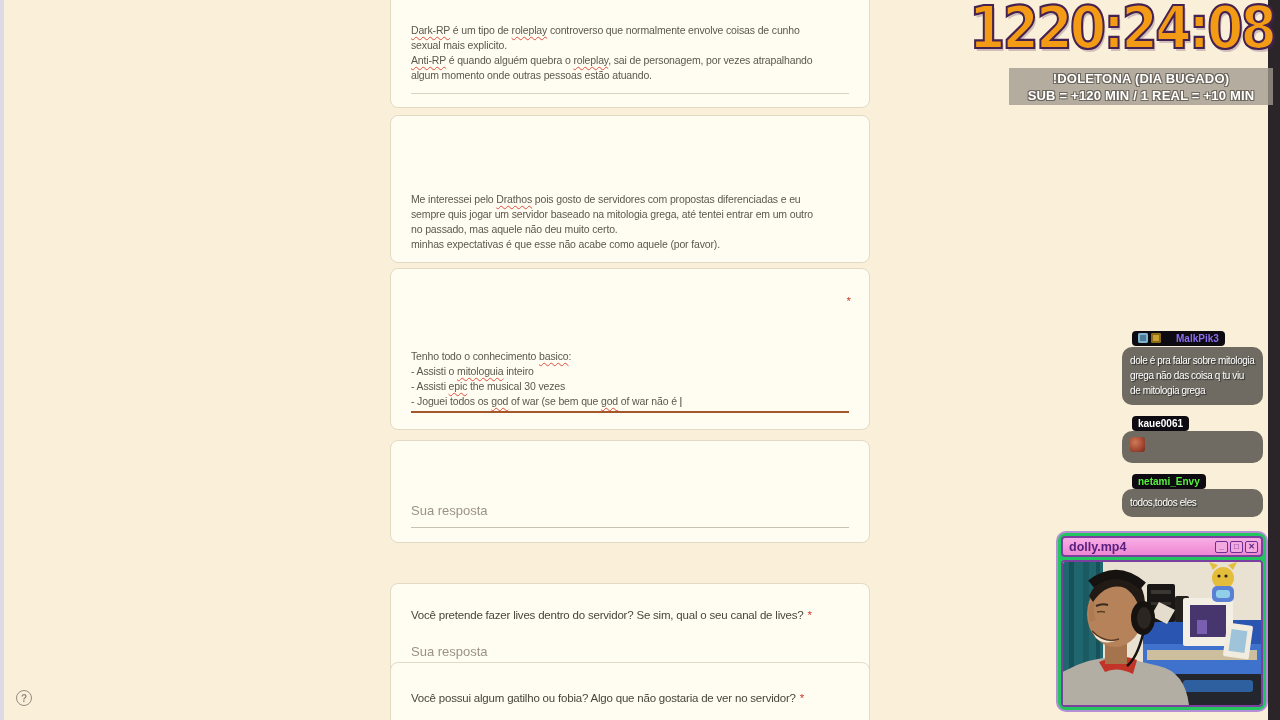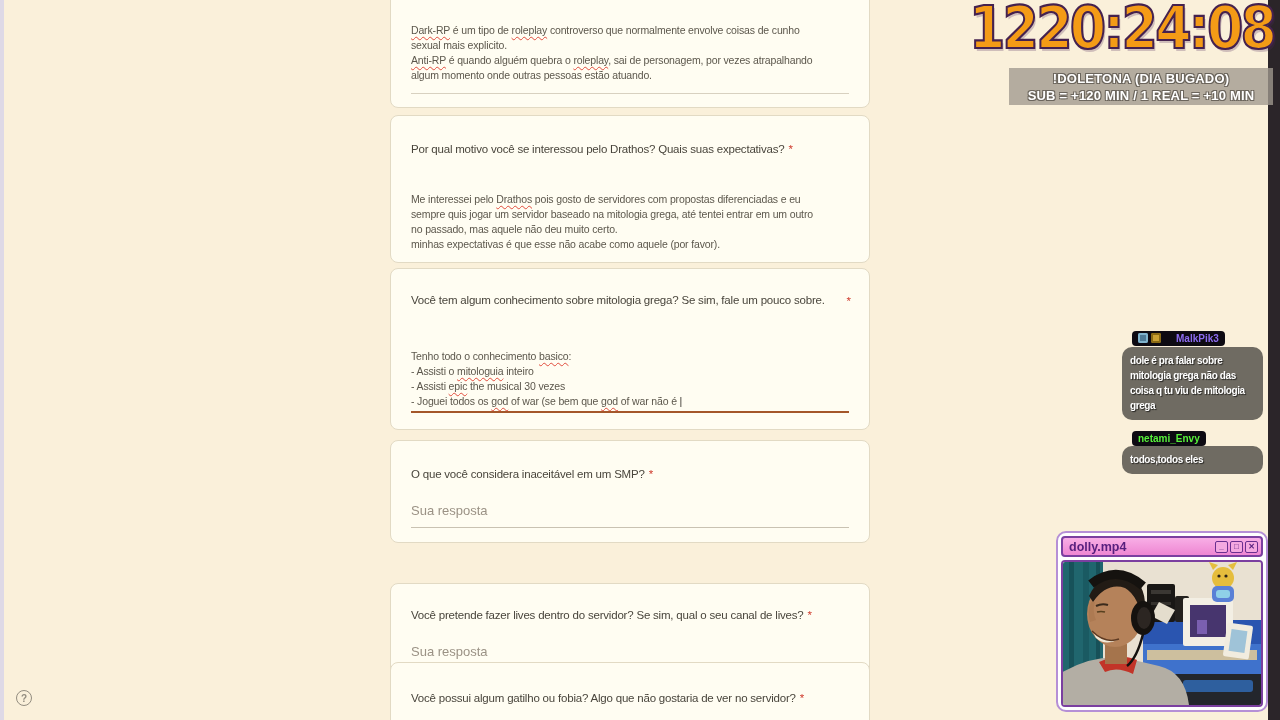--- a/index.html
+++ b/index.html
@@ -45,28 +45,28 @@
   
   .chat { position:absolute; left:1122px; top:329px; width:141px; }
   .chat-msg { margin-bottom:8px; }
   .name-tag { display:inline-flex; align-items:center; gap:3px; background:#0d0a12; border-radius:4px;
     padding:2px 6px; margin-left:10px; position:relative; z-index:2; margin-bottom:-6px; font-size:10px;
     font-weight:bold; line-height:11px; }
   .badge { width:10px; height:10px; border-radius:2px; display:inline-block; }
   .badge-mod { background:#4d7a96; box-shadow:inset 0 0 0 2px #7fb3cc; }
   .badge-sub { background:#caa133; box-shadow:inset 0 0 0 2px #8a6a14; }
   .bubble { background:rgba(95,92,84,0.9); border-radius:10px; padding:6px 8px 7px; color:#fff;
-    font-size:10px; font-weight:700; letter-spacing:-0.4px; line-height:15px;
+    font-size:10px; font-weight:400; letter-spacing:-0.4px; line-height:15px;
     text-shadow:1px 1px 1px rgba(0,0,0,0.65); overflow-wrap:break-word; }
   .bubble.breakall { word-break:break-all; }
   .emote { width:15px; height:15px; border-radius:3px; display:inline-block;
     background:radial-gradient(circle at 35% 35%, #d07a58 0%, #a54a34 55%, #6e2a1c 100%); }
 
   
-  .cam-window { position:absolute; left:1056px; top:531px; width:212px; height:181px; background:#ffffff;
+  .cam-window { position:absolute; left:1056px; top:531px; width:212px; height:181px; background:#22c55e;
     border:2px solid #b58fd6; border-radius:10px; padding:3px; z-index:5; }
   .cam-title { height:21px; background:linear-gradient(180deg,#f8aee6,#ee86d2); border:2px solid #7b3fa0;
     border-radius:4px; display:flex; align-items:center; padding:0 3px 0 6px; }
   .cam-title-text { color:#571f7e; font-weight:bold; font-size:12.5px; flex:1; }
   .cam-btn { width:13px; height:12px; background:#f4a8e0; border:1px solid #6a2f90; border-radius:2px;
     margin-left:2px; display:flex; align-items:center; justify-content:center; font-size:8px;
     font-weight:bold; color:#571f7e; line-height:1; }
   .cam-video { margin-top:3px; height:147px; border:2px solid #7b3fa0; border-radius:4px; overflow:hidden;
     position:relative; background:#e9e2d6; }
   .cam-video svg { display:block; }
@@ -77,32 +77,29 @@
 <div class="screen">
 
   <div class="left-edge"></div>
   <div class="right-edge"></div>
 
   <div class="card" style="top:-42px; height:150px;">
     <div class="answer done" style="top:64px;"><span class="misspelled">Dark-RP</span><span> é um tipo de </span><span class="misspelled">roleplay</span><span> controverso que normalmente envolve coisas de cunho</span><br><span>sexual mais explicito.</span><br><span class="misspelled">Anti-RP</span><span> é quando alguém quebra o </span><span class="misspelled">roleplay</span><span>, sai de personagem, por vezes atrapalhando</span><br><span>algum momento onde outras pessoas estão atuando.</span></div>
   </div>
 
   <div class="card" style="top:115px; height:148px;">
-    <div class="q-title" style="top:24px;"><span>Por qual motivo você se interessou pelo Drathos? Quais suas expectativas?</span><span class="req">*</span></div>
     <div class="answer" style="top:76px;"><span>Me interessei pelo </span><span class="misspelled">Drathos</span><span> pois gosto de servidores com propostas diferenciadas e eu</span><br><span>sempre quis jogar um servidor baseado na mitologia grega, até tentei entrar em um outro</span><br><span>no passado, mas aquele não deu muito certo.</span><br><span>minhas expectativas é que esse não acabe como aquele (por favor).</span></div>
   </div>
 
   <div class="card" style="top:268px; height:162px;">
-    <div class="q-title" style="top:22px; max-width:420px;">Você tem algum conhecimento sobre mitologia grega? Se sim, fale um pouco sobre.</div>
     <div class="req-abs">*</div>
     <div class="answer focused" style="top:80px;"><span>Tenho todo o conhecimento </span><span class="misspelled">basico</span><span>:</span><br><span>- Assisti o </span><span class="misspelled">mitologuia</span><span> inteiro</span><br><span>- Assisti </span><span class="misspelled">epic</span><span> the musical 30 vezes</span><br><span>- Joguei todos os </span><span class="misspelled">god</span><span> of war (se bem que </span><span class="misspelled">god</span><span> of war não é </span><span class="caret">|</span></div>
   </div>
 
   <div class="card" style="top:440px; height:103px;">
-    <div class="q-title" style="top:24px;"><span>O que você considera inaceitável em um SMP?</span><span class="req">*</span></div>
     <div class="placeholder-field" style="top:62px;">Sua resposta</div>
   </div>
 
   <div class="card" style="top:583px; height:100px;">
     <div class="q-title" style="top:22px;"><span>Você pretende fazer lives dentro do servidor? Se sim, qual o seu canal de lives?</span><span class="req">*</span></div>
     <div class="placeholder-field" style="top:60px;">Sua resposta</div>
   </div>
 
   <div class="card" style="top:662px; height:120px;">
     <div class="q-title" style="top:26px;"><span>Você possui algum gatilho ou fobia? Algo que não gostaria de ver no servidor?</span><span class="req">*</span></div>
@@ -123,20 +120,26 @@
     <div class="chat-msg">
       <div class="name-tag">
         <span class="badge badge-mod"></span>
         <span class="badge badge-sub"></span>
         <span style="color: rgb(141, 108, 240); padding-left: 12px;">MalkPik3</span>
       </div>
       <div class="bubble">dole é pra falar sobre mitologia grega não das coisa q tu viu de mitologia grega</div>
     </div>
 
 
+    <div class="chat-msg">
+      <div class="name-tag">
+        <span style="color: rgb(255, 255, 255);">kaue0061</span>
+      </div>
+      <div class="bubble"><span class="emote"></span></div>
+    </div>
 
     <div class="chat-msg">
       <div class="name-tag">
         <span style="color: rgb(87, 242, 59);">netami_Envy</span>
       </div>
       <div class="bubble">todos,todos eles</div>
     </div>
 
   </div>
 

